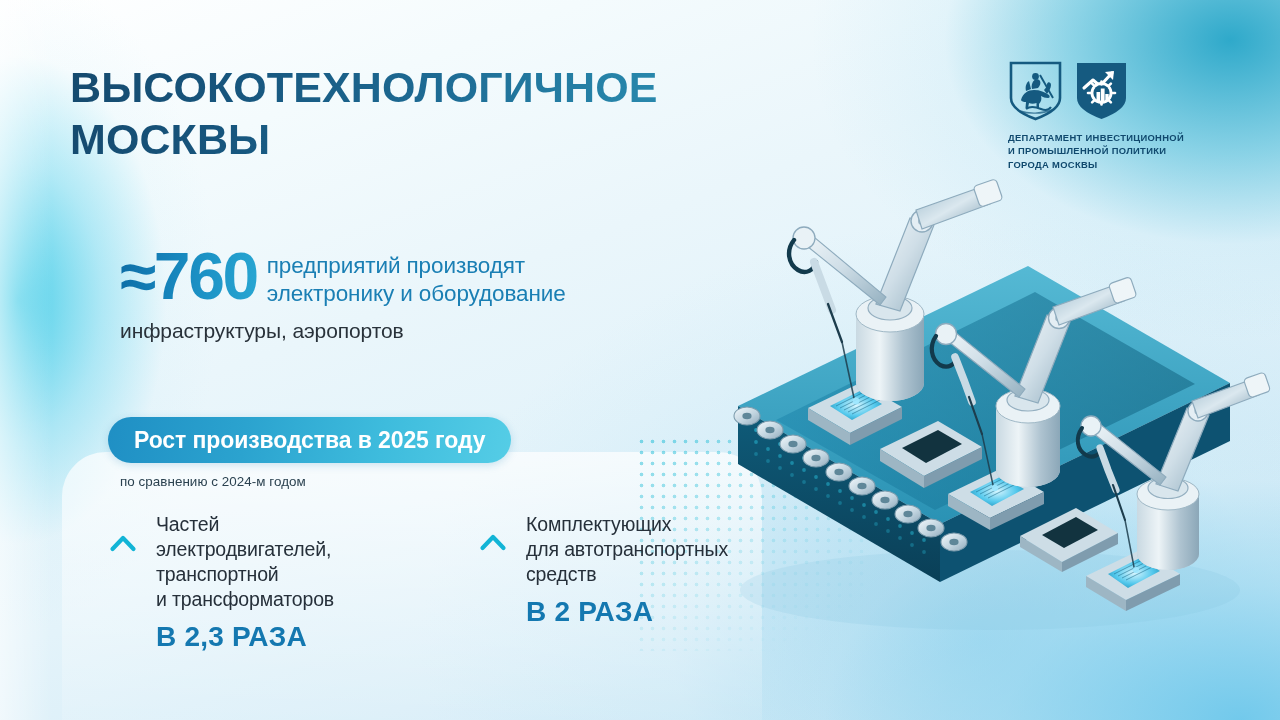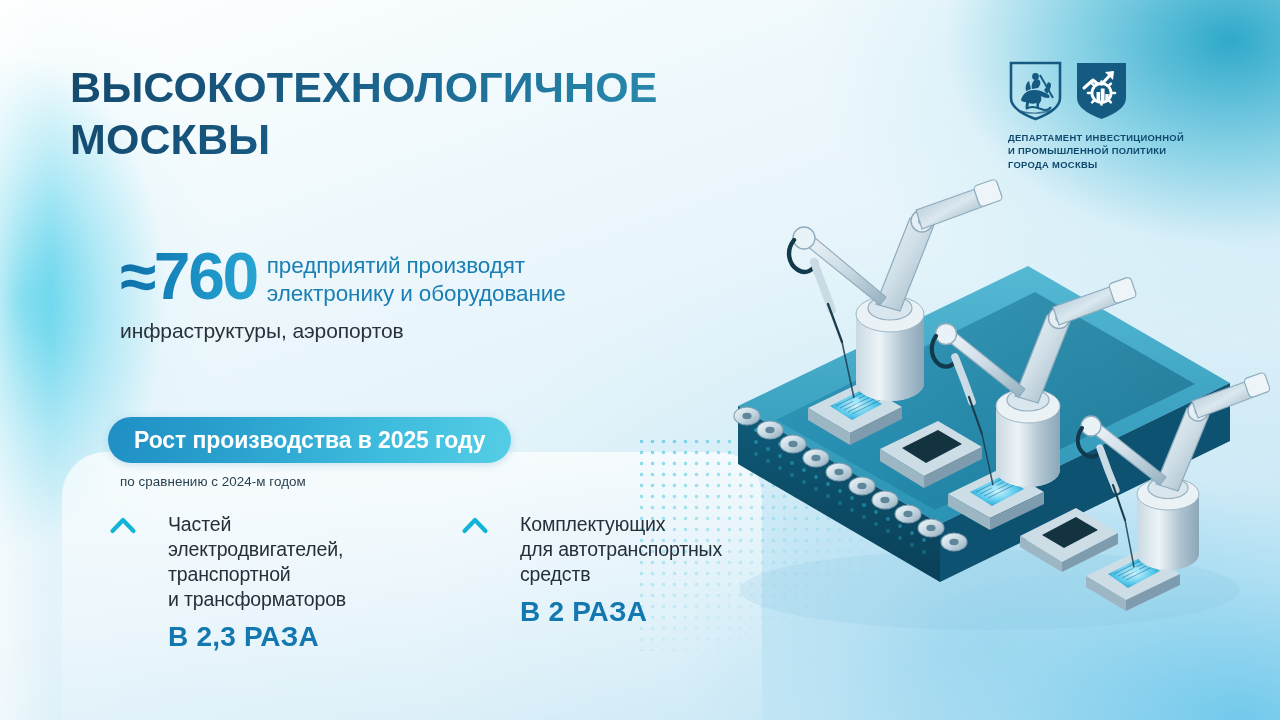--- a/index.html
+++ b/index.html
@@ -103,23 +103,23 @@
   #growth-pill-label {
     font-size:23px; font-weight:bold; color:#ffffff; letter-spacing:-0.1px;
     white-space:nowrap;
   }
   #growth-note {
     position:absolute; left:120px; top:474px;
     font-size:13.4px; color:#2b4250; letter-spacing:0.05px;
   }
 
   
-  .stat-col { position:absolute; display:flex; gap:26px; }
+  .stat-col { position:absolute; display:flex; gap:14px;align-items:center; }
   #stat-col-1 { left:108px; top:512px; width:320px; }
-  #stat-col-2 { left:460px; top:512px; width:320px; }
+  #stat-col-2 { left:478px; top:512px; width:320px; }
 
   .arrow-wrap { flex:0 0 auto; width:34px; padding-top:4px; }
   .arrow-svg { display:block; }
   #stat-col-1 .arrow-svg { width:30px; height:100px; }
   #stat-col-2 .arrow-svg { width:30px; height:78px; }
 
   .stat-text { flex:1 1 auto; }
   .stat-desc {
     font-size:19.5px; line-height:1.28; color:#26303a; letter-spacing:-0.15px;
   }

